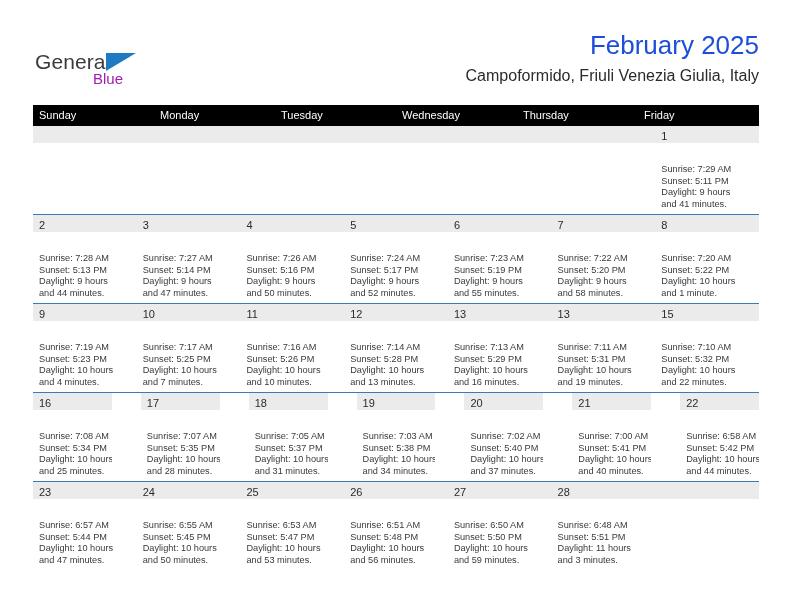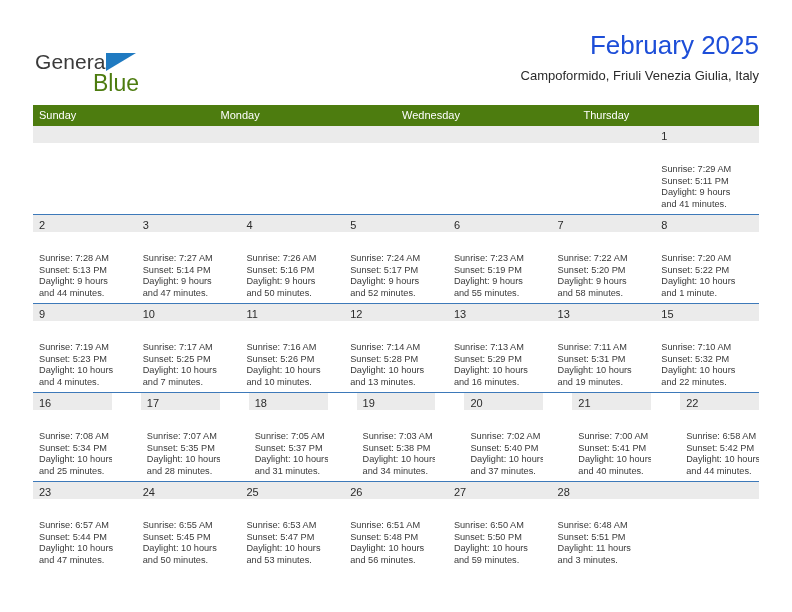--- a/index.html
+++ b/index.html
@@ -53,39 +53,39 @@
     top: 3px;
     width: 0;
     height: 0;
     border-left: 30px solid #1f7ac1;
     border-bottom: 18px solid transparent;
   }
   .logo-blue {
     position: absolute;
     left: 60px;
     top: 20px;
-    font-size: 23px;
-    color: #4d7c0f;
+    font-size: 15px;
+    color: #a21caf;
     font-family: "Liberation Sans", sans-serif;
   }
 
   .titles {
     position: absolute;
     right: 0;
     top: 0;
     text-align: right;
   }
   .month-title {
     font-size: 26px;
     color: #1d4ed8;
     line-height: 34px;
     white-space: nowrap;
   }
   .location-title {
-    font-size: 13px;
+    font-size: 16px;
     color: #2b2b2b;
     line-height: 20px;
     margin-top: 4px;
     white-space: nowrap;
   }
 
   
   .calendar {
     position: absolute;
     left: 33px;
@@ -164,25 +164,27 @@
     </div>
 
     <div class="titles">
       <div class="month-title">February 2025</div>
       <div class="location-title">Campoformido, Friuli Venezia Giulia, Italy</div>
     </div>
 
   </div>
 
   <div class="calendar">
-    <div class="weekday-row" style="background: #4d7c0f;">
+    <div class="weekday-row" style="background: #000000;">
         <div class="weekday">Sunday</div>
         <div class="weekday">Monday</div>
+        <div class="weekday">Tuesday</div>
         <div class="weekday">Wednesday</div>
         <div class="weekday">Thursday</div>
+        <div class="weekday">Friday</div>
       </div>
     <div class="weeks">
         <div class="week-row" style="border-top-color: rgb(61, 121, 185);">
           <div class="day-cell empty">
             <div class="day-number-strip"><span class="day-number"></span></div>
             <div class="day-details"></div>
           </div>
           <div class="day-cell empty">
             <div class="day-number-strip"><span class="day-number"></span></div>
             <div class="day-details"></div>

